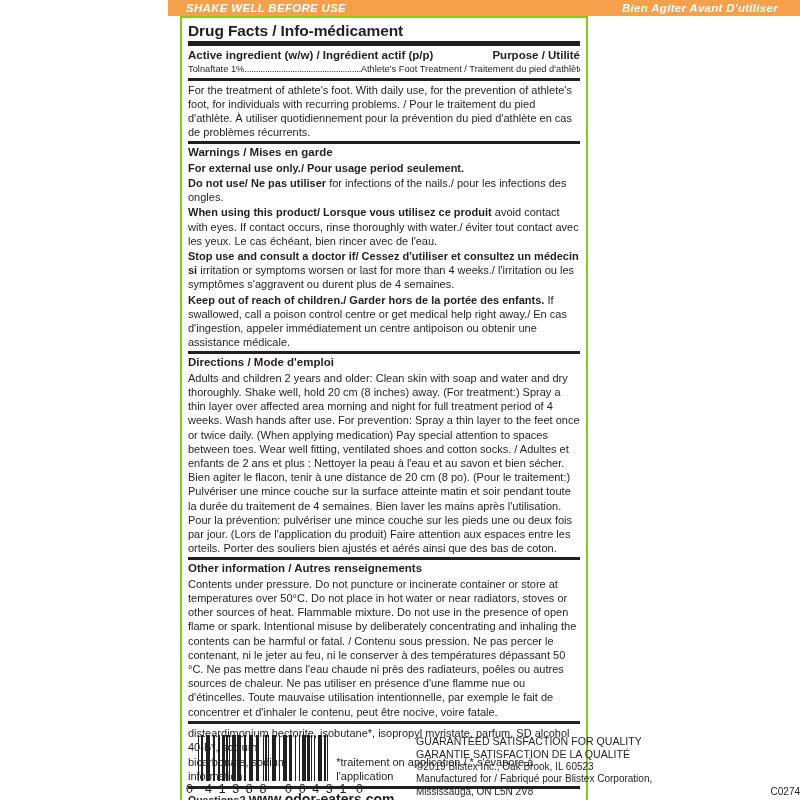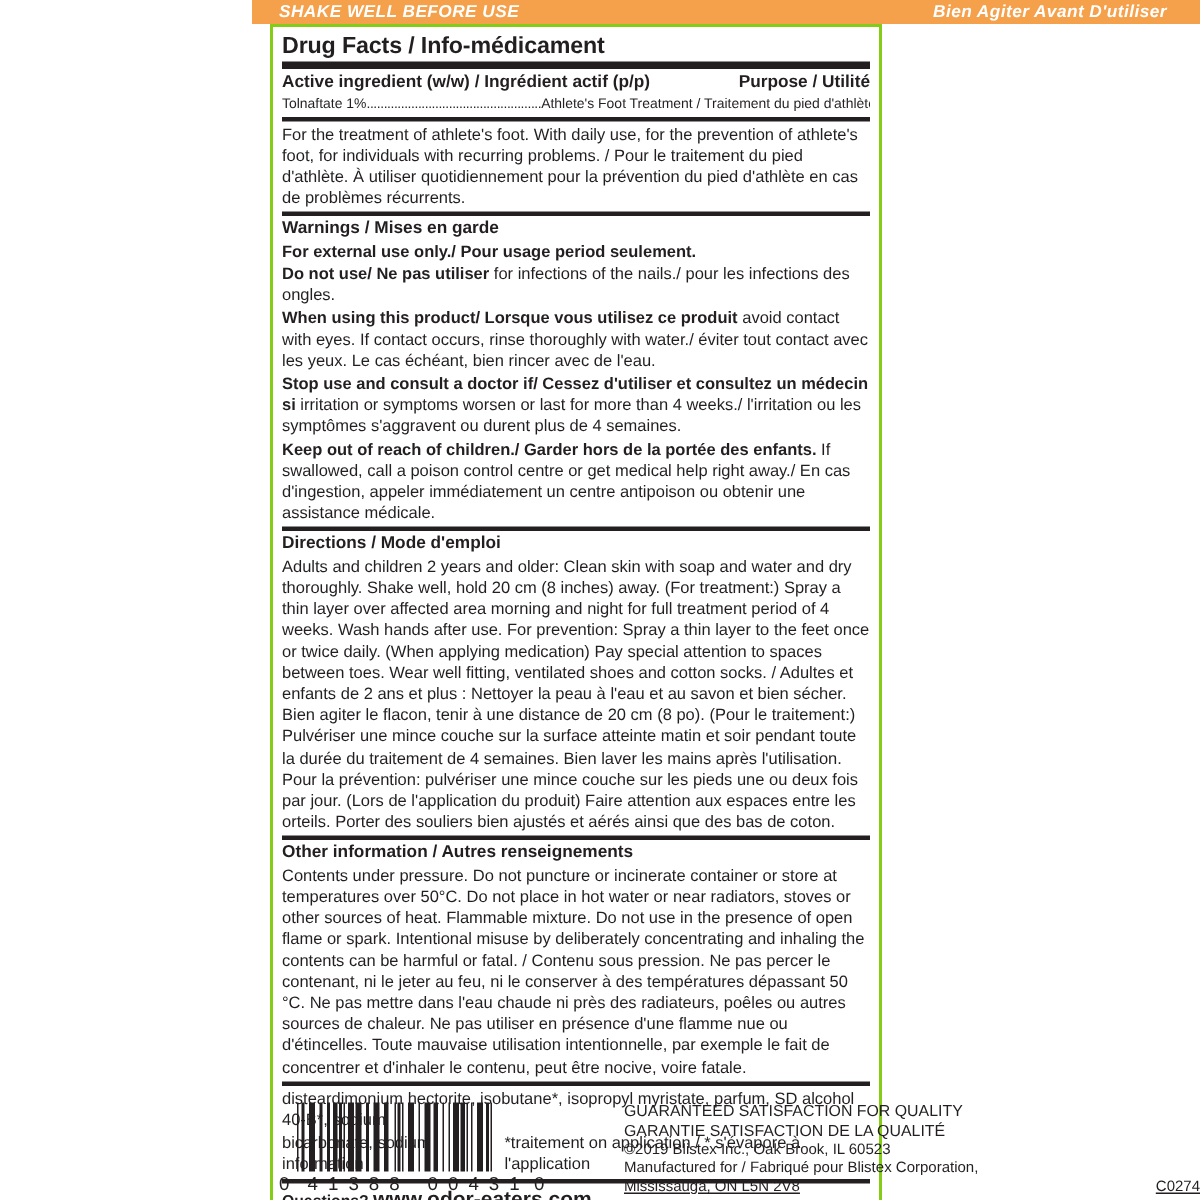--- a/index.html
+++ b/index.html
@@ -180,21 +180,20 @@
   }
   .legal .small {
     font-size: 10px;
     line-height: 1.25;
     margin: 0;
   }
   .legal .lastline {
     display: flex;
     justify-content: space-between;
     align-items: flex-start;
-    text-decoration: underline;
   }
 </style>
 </head>
 <body>
 
 <div class="page">
 
   <div class="shake-banner">
     <span>SHAKE WELL BEFORE USE</span>
     <span>Bien Agiter Avant D'utiliser</span>

